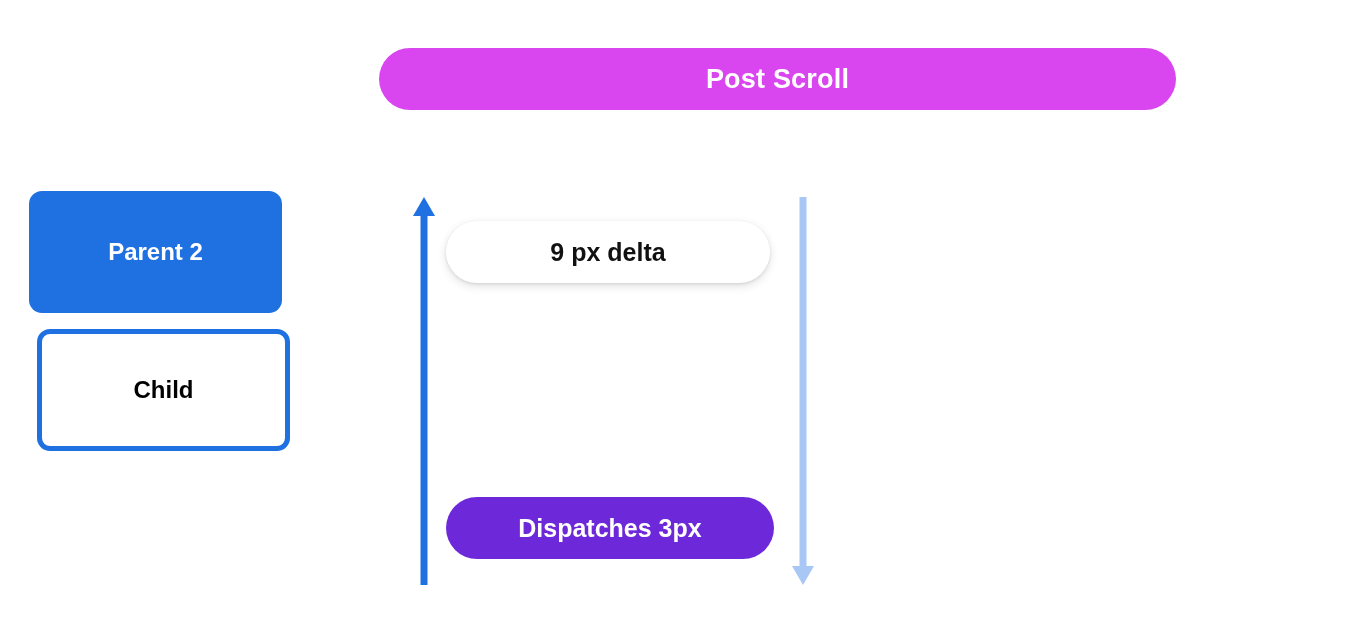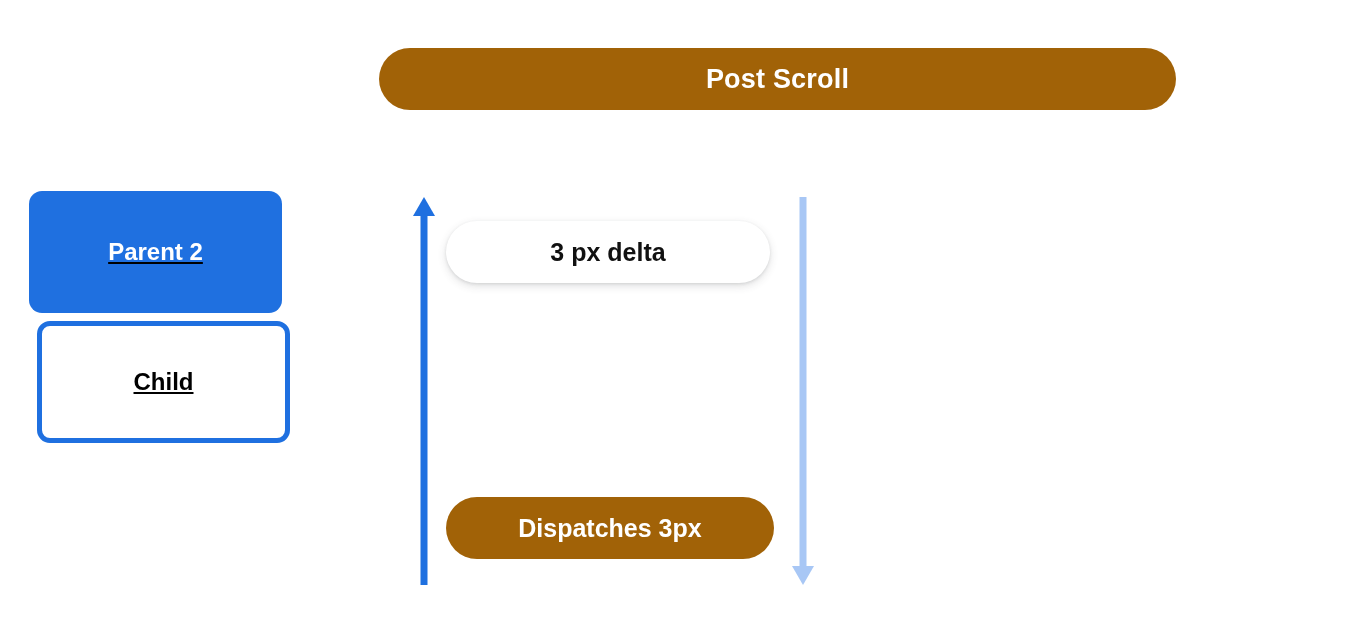--- a/index.html
+++ b/index.html
@@ -19,43 +19,42 @@
     overflow: hidden;
   }
 
   
   .header-pill {
     position: absolute;
     left: 379px;
     top: 48px;
     width: 797px;
     height: 62px;
-    background: #a16207;
+    background: #d946ef;
     border-radius: 31px;
     display: flex;
     align-items: center;
     justify-content: center;
   }
   .header-pill .label {
     color: #ffffff;
     font-size: 27px;
     font-weight: bold;
     letter-spacing: 0.2px;
   }
 
   
   .box-stack {
     position: absolute;
     left: 29px;
     top: 191px;
     width: 253px;
     display: flex;
     flex-direction: column;
-    gap: 8px;
-    text-decoration: underline;
+    gap: 16px;
   }
   .node-box {
     box-sizing: border-box;
     width: 253px;
     height: 122px;
     border-radius: 13px;
     display: flex;
     align-items: center;
     justify-content: center;
     font-size: 24px;
@@ -106,21 +105,21 @@
     font-size: 25px;
     font-weight: bold;
   }
 
   .dispatch-pill {
     position: absolute;
     left: 446px;
     top: 497px;
     width: 328px;
     height: 62px;
-    background: #a16207;
+    background: #6d28d9;
     border-radius: 31px;
     display: flex;
     align-items: center;
     justify-content: center;
   }
   .dispatch-pill .label {
     color: #ffffff;
     font-size: 25px;
     font-weight: bold;
   }
@@ -147,20 +146,20 @@
     <polygon points="16,2 27,21 5,21" fill="#1f70e0"></polygon>
     <rect x="12.5" y="19" width="7" height="371" fill="#1f70e0"></rect>
   </svg>
 
   <svg class="arrow arrow-down" width="32" height="392" viewBox="0 0 32 392">
     <rect x="12.5" y="2" width="7" height="371" fill="#a8c7f5"></rect>
     <polygon points="16,390 27,371 5,371" fill="#a8c7f5"></polygon>
   </svg>
 
   <div class="delta-pill">
-    <span class="label">3 px delta</span>
+    <span class="label">9 px delta</span>
   </div>
 
   <div class="dispatch-pill">
     <span class="label">Dispatches 3px</span>
   </div>
 
 </div>
 
 </body></html>

